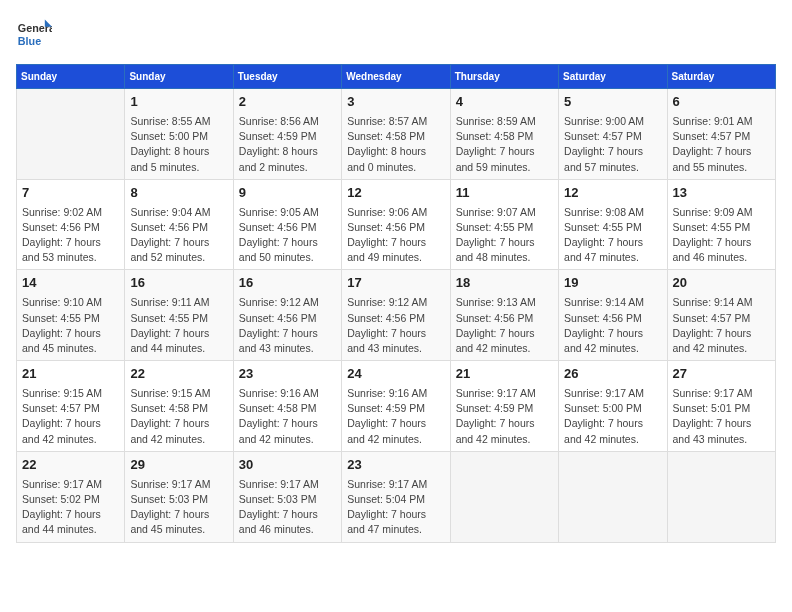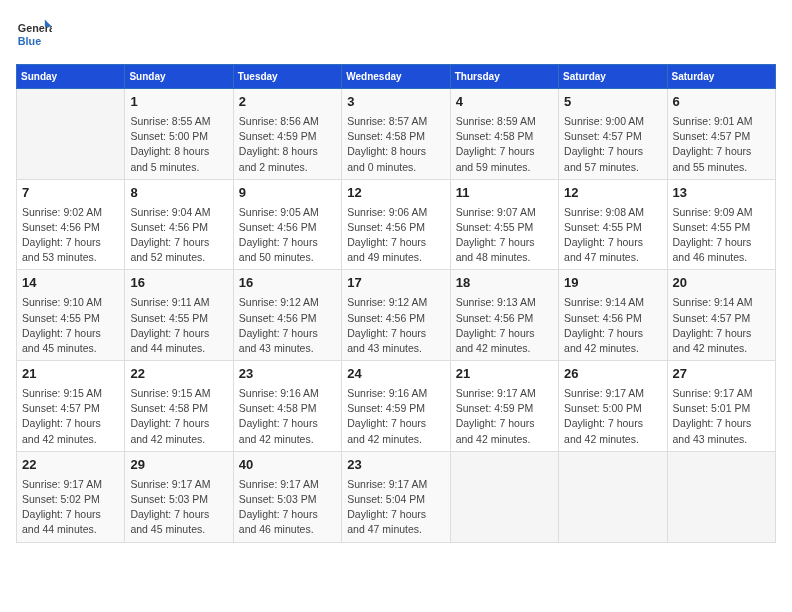--- a/index.html
+++ b/index.html
@@ -230,21 +230,21 @@
       <tr>
         <td>
           <div class="day-num">22</div>
           <div class="day-info">Sunrise: 9:17 AM<br>Sunset: 5:02 PM<br>Daylight: 7 hours<br>and 44 minutes.</div>
         </td>
         <td>
           <div class="day-num">29</div>
           <div class="day-info">Sunrise: 9:17 AM<br>Sunset: 5:03 PM<br>Daylight: 7 hours<br>and 45 minutes.</div>
         </td>
         <td>
-          <div class="day-num">40</div>
+          <div class="day-num">30</div>
           <div class="day-info">Sunrise: 9:17 AM<br>Sunset: 5:03 PM<br>Daylight: 7 hours<br>and 46 minutes.</div>
         </td>
         <td>
           <div class="day-num">23</div>
           <div class="day-info">Sunrise: 9:17 AM<br>Sunset: 5:04 PM<br>Daylight: 7 hours<br>and 47 minutes.</div>
         </td>
         <td class="empty-cell"></td>
         <td class="empty-cell"></td>
         <td class="empty-cell"></td>
       </tr>

